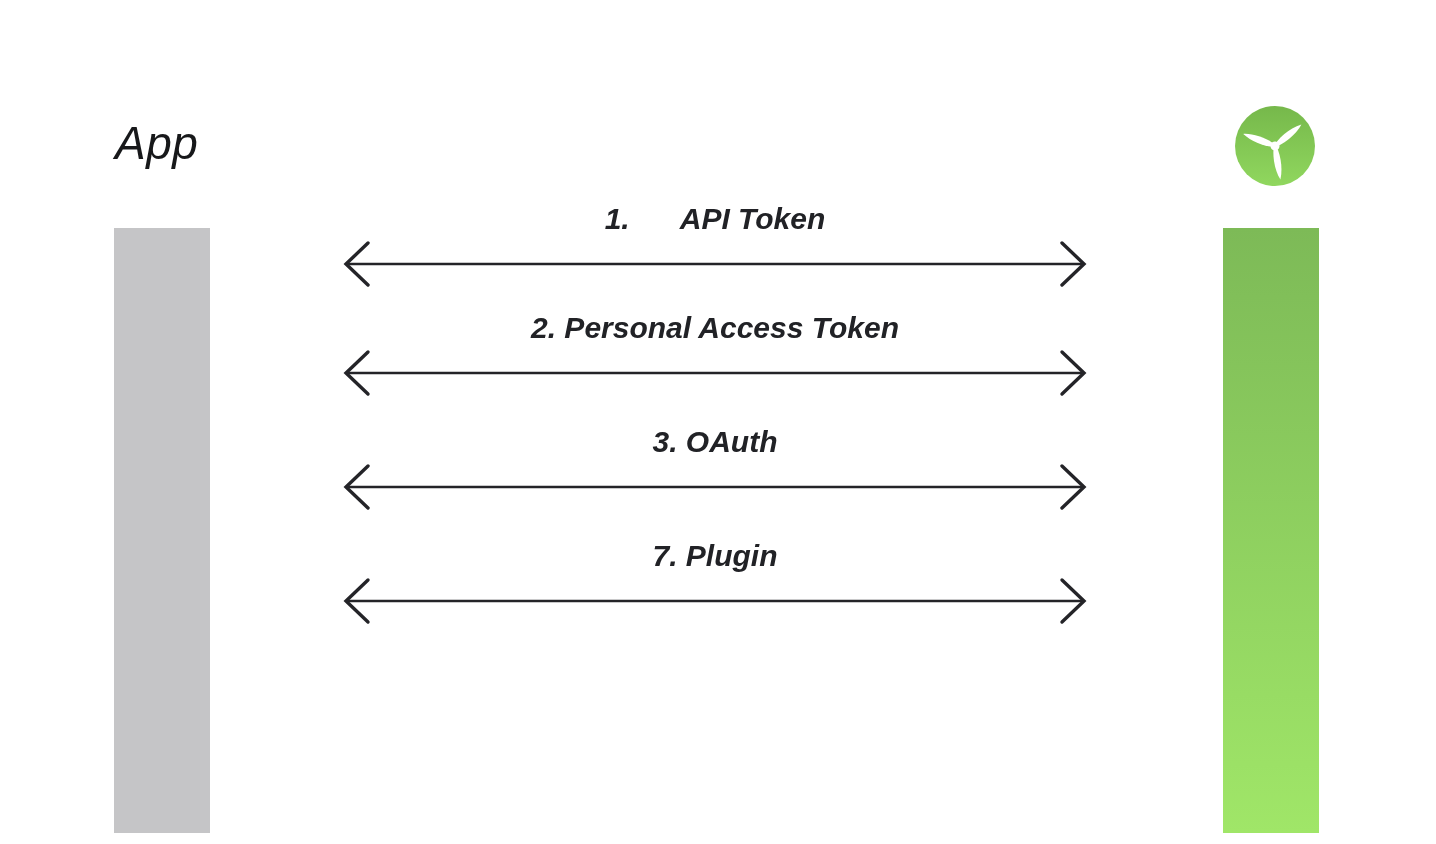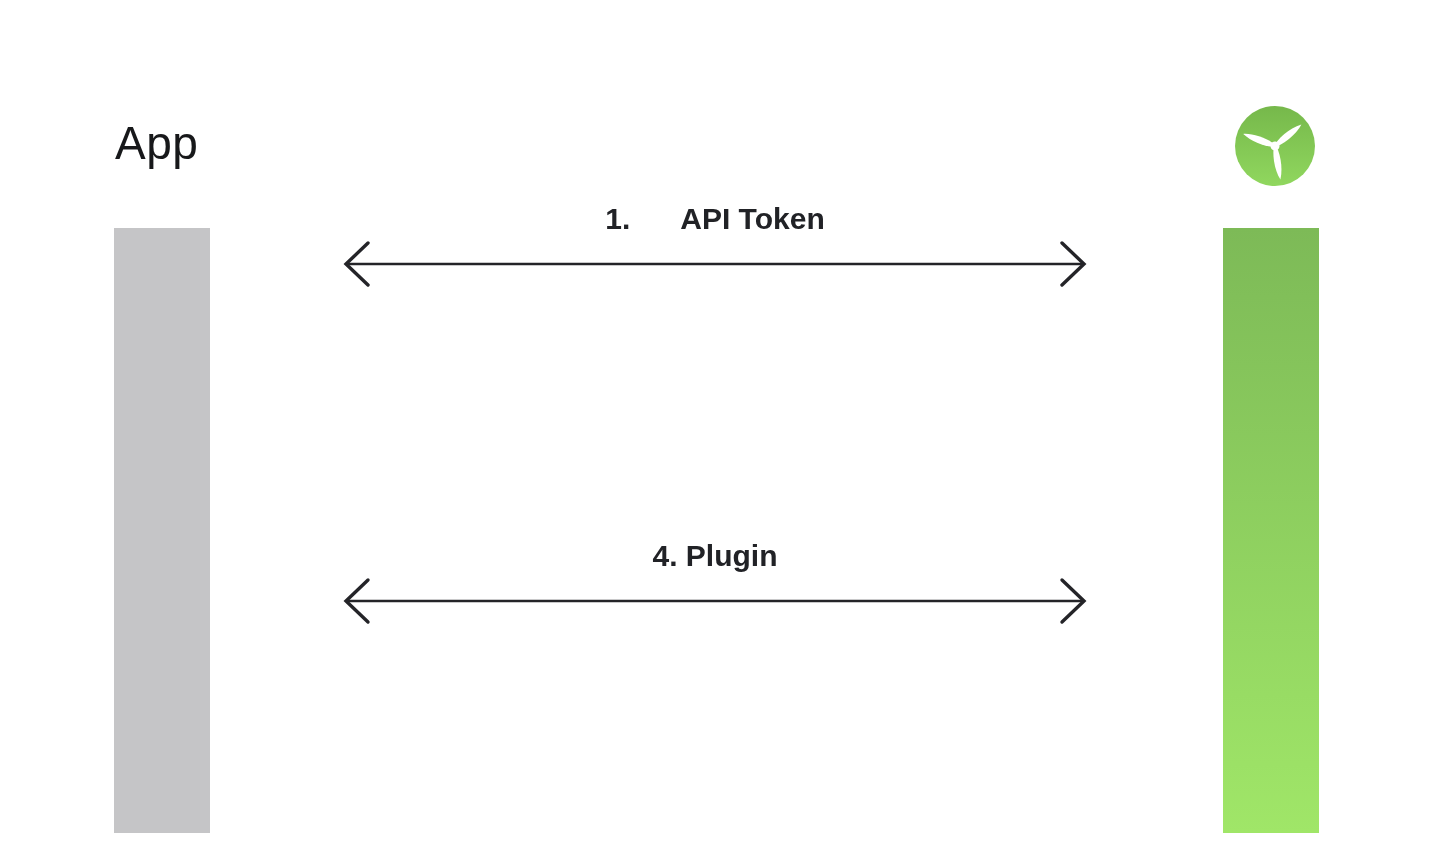--- a/index.html
+++ b/index.html
@@ -12,20 +12,21 @@
     --logo-green-bottom:#90d75e;
     --background:#ffffff;
   }
   html,body{margin:0;padding:0;background:var(--background);}
   .stage{
     position:relative;
     width:1436px;height:844px;
     background:var(--background);
     overflow:hidden;
     font-family:"Liberation Sans", sans-serif;
+    font-style:italic;
   }
   .app-title{
     position:absolute;
     left:115px;top:116px;
     font-size:46px;
     font-weight:400;
     color:#17181a;
     letter-spacing:0.5px;
   }
   .logo{
@@ -99,24 +100,40 @@
 
   <div class="arrow-row" style="top:203px">
     <div class="arrow-label">1.&nbsp;&nbsp;&nbsp;&nbsp;&nbsp;&nbsp;API Token</div>
     <svg class="arrow-svg" width="750" height="52" viewBox="0 0 750 52">
       <line x1="8" y1="26" x2="742" y2="26" stroke-width="2.6"></line>
       <polyline points="28,5 6,26 28,47" stroke-width="3.4" stroke-linecap="round"></polyline>
       <polyline points="722,5 744,26 722,47" stroke-width="3.4" stroke-linecap="round"></polyline>
     </svg>
   </div>
 
+  <div class="arrow-row" style="top:312px">
+    <div class="arrow-label">2. Personal Access Token</div>
+    <svg class="arrow-svg" width="750" height="52" viewBox="0 0 750 52">
+      <line x1="8" y1="26" x2="742" y2="26" stroke-width="2.6"></line>
+      <polyline points="28,5 6,26 28,47" stroke-width="3.4" stroke-linecap="round"></polyline>
+      <polyline points="722,5 744,26 722,47" stroke-width="3.4" stroke-linecap="round"></polyline>
+    </svg>
+  </div>
 
+  <div class="arrow-row" style="top:426px">
+    <div class="arrow-label">3. OAuth</div>
+    <svg class="arrow-svg" width="750" height="52" viewBox="0 0 750 52">
+      <line x1="8" y1="26" x2="742" y2="26" stroke-width="2.6"></line>
+      <polyline points="28,5 6,26 28,47" stroke-width="3.4" stroke-linecap="round"></polyline>
+      <polyline points="722,5 744,26 722,47" stroke-width="3.4" stroke-linecap="round"></polyline>
+    </svg>
+  </div>
 
   <div class="arrow-row" style="top:540px">
-    <div class="arrow-label">4. Plugin</div>
+    <div class="arrow-label">7. Plugin</div>
     <svg class="arrow-svg" width="750" height="52" viewBox="0 0 750 52">
       <line x1="8" y1="26" x2="742" y2="26" stroke-width="2.6"></line>
       <polyline points="28,5 6,26 28,47" stroke-width="3.4" stroke-linecap="round"></polyline>
       <polyline points="722,5 744,26 722,47" stroke-width="3.4" stroke-linecap="round"></polyline>
     </svg>
   </div>
 
 
 </div>
 

